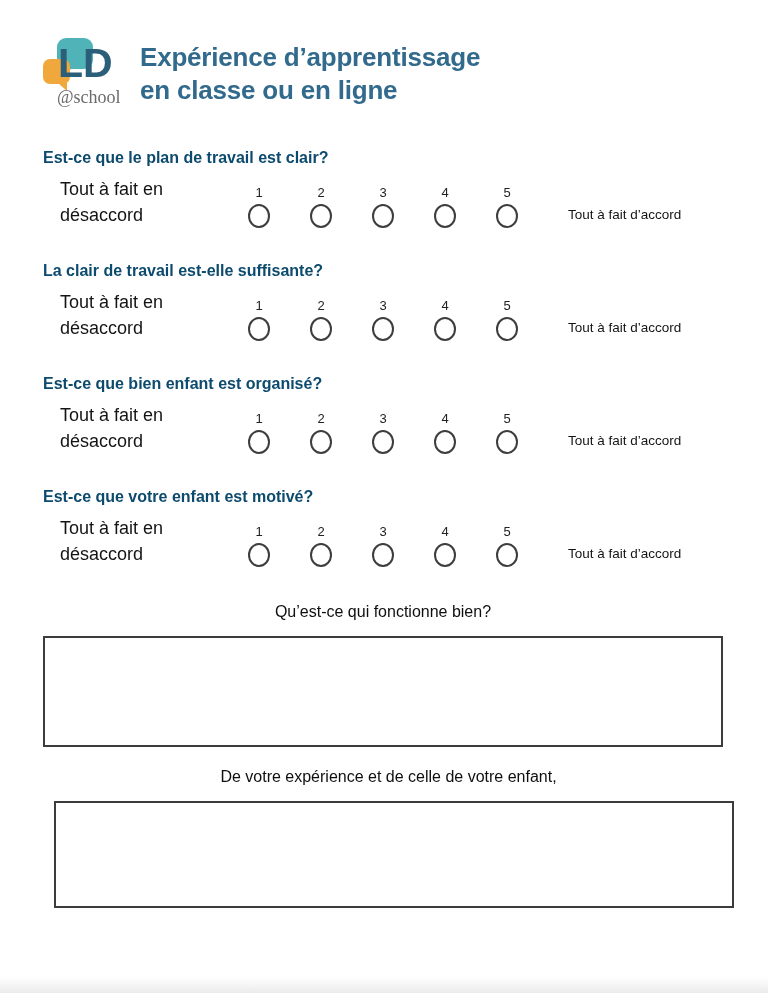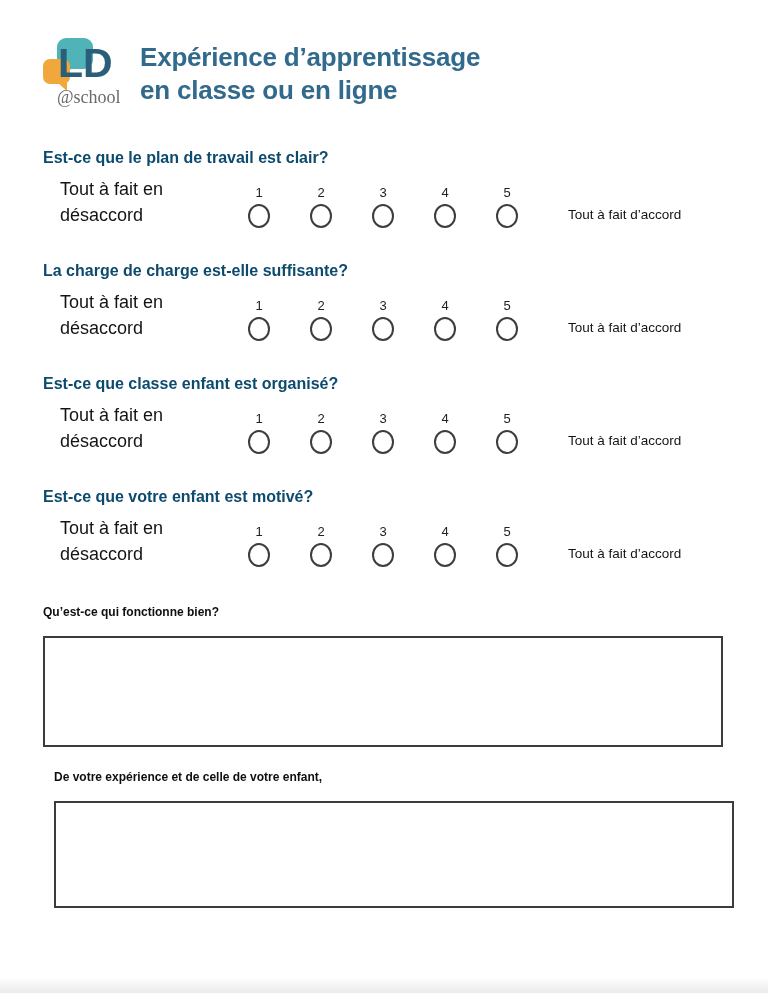--- a/index.html
+++ b/index.html
@@ -69,21 +69,21 @@
   .options { display:flex; }
   .opt { width:62px; display:flex; flex-direction:column; align-items:center; }
   .opt-num { font-size:13px; color:#222; line-height:15px; margin-bottom:4px; }
   .radio {
     display:block; width:22px; height:24px; border-radius:50%;
     border:2px solid #3d3d3d; background:#ffffff; cursor:pointer;
   }
 
   
   .open-section { margin-top:28px; }
-  .open-title { font-size:12px; font-weight:700; color:#0f0f0f; line-height:22px; }
+  .open-title { font-size:16px; font-weight:400; color:#0f0f0f; line-height:22px;text-align:center; }
   .open-box {
     display:block; width:680px; border:2px solid #3c3c3c; background:#ffffff;
     resize:none; outline:none; margin-top:13px;
     font-family:"Liberation Sans", sans-serif; font-size:14px; padding:8px;
   }
   .box-1 { height:111px; }
   .box-2 { height:107px; }
   .open-section.second { margin-top:19px;padding-left:11px; }
 
   
@@ -139,51 +139,51 @@
             <div class="opt">
               <span class="opt-num">5</span>
               <span class="radio"></span>
             </div>
           </div>
           <span class="scale-right">Tout à fait d’accord</span>
         </div>
       </div>
 
       <div class="question">
-        <div class="q-title">La charge de charge est-elle suffisante?</div>
-        <div class="scale-row">
-          <span class="scale-left">Tout à fait en désaccord</span>
-          <div class="options">
-            <div class="opt">
-              <span class="opt-num">1</span>
-              <span class="radio"></span>
-            </div>
-            <div class="opt">
-              <span class="opt-num">2</span>
-              <span class="radio"></span>
-            </div>
-            <div class="opt">
-              <span class="opt-num">3</span>
-              <span class="radio"></span>
-            </div>
-            <div class="opt">
-              <span class="opt-num">4</span>
-              <span class="radio"></span>
-            </div>
-            <div class="opt">
-              <span class="opt-num">5</span>
-              <span class="radio"></span>
-            </div>
-          </div>
-          <span class="scale-right">Tout à fait d’accord</span>
-        </div>
-      </div>
-
-      <div class="question">
-        <div class="q-title">Est-ce que classe enfant est organisé?</div>
+        <div class="q-title">La clair de travail est-elle suffisante?</div>
+        <div class="scale-row">
+          <span class="scale-left">Tout à fait en désaccord</span>
+          <div class="options">
+            <div class="opt">
+              <span class="opt-num">1</span>
+              <span class="radio"></span>
+            </div>
+            <div class="opt">
+              <span class="opt-num">2</span>
+              <span class="radio"></span>
+            </div>
+            <div class="opt">
+              <span class="opt-num">3</span>
+              <span class="radio"></span>
+            </div>
+            <div class="opt">
+              <span class="opt-num">4</span>
+              <span class="radio"></span>
+            </div>
+            <div class="opt">
+              <span class="opt-num">5</span>
+              <span class="radio"></span>
+            </div>
+          </div>
+          <span class="scale-right">Tout à fait d’accord</span>
+        </div>
+      </div>
+
+      <div class="question">
+        <div class="q-title">Est-ce que bien enfant est organisé?</div>
         <div class="scale-row">
           <span class="scale-left">Tout à fait en désaccord</span>
           <div class="options">
             <div class="opt">
               <span class="opt-num">1</span>
               <span class="radio"></span>
             </div>
             <div class="opt">
               <span class="opt-num">2</span>
               <span class="radio"></span>

